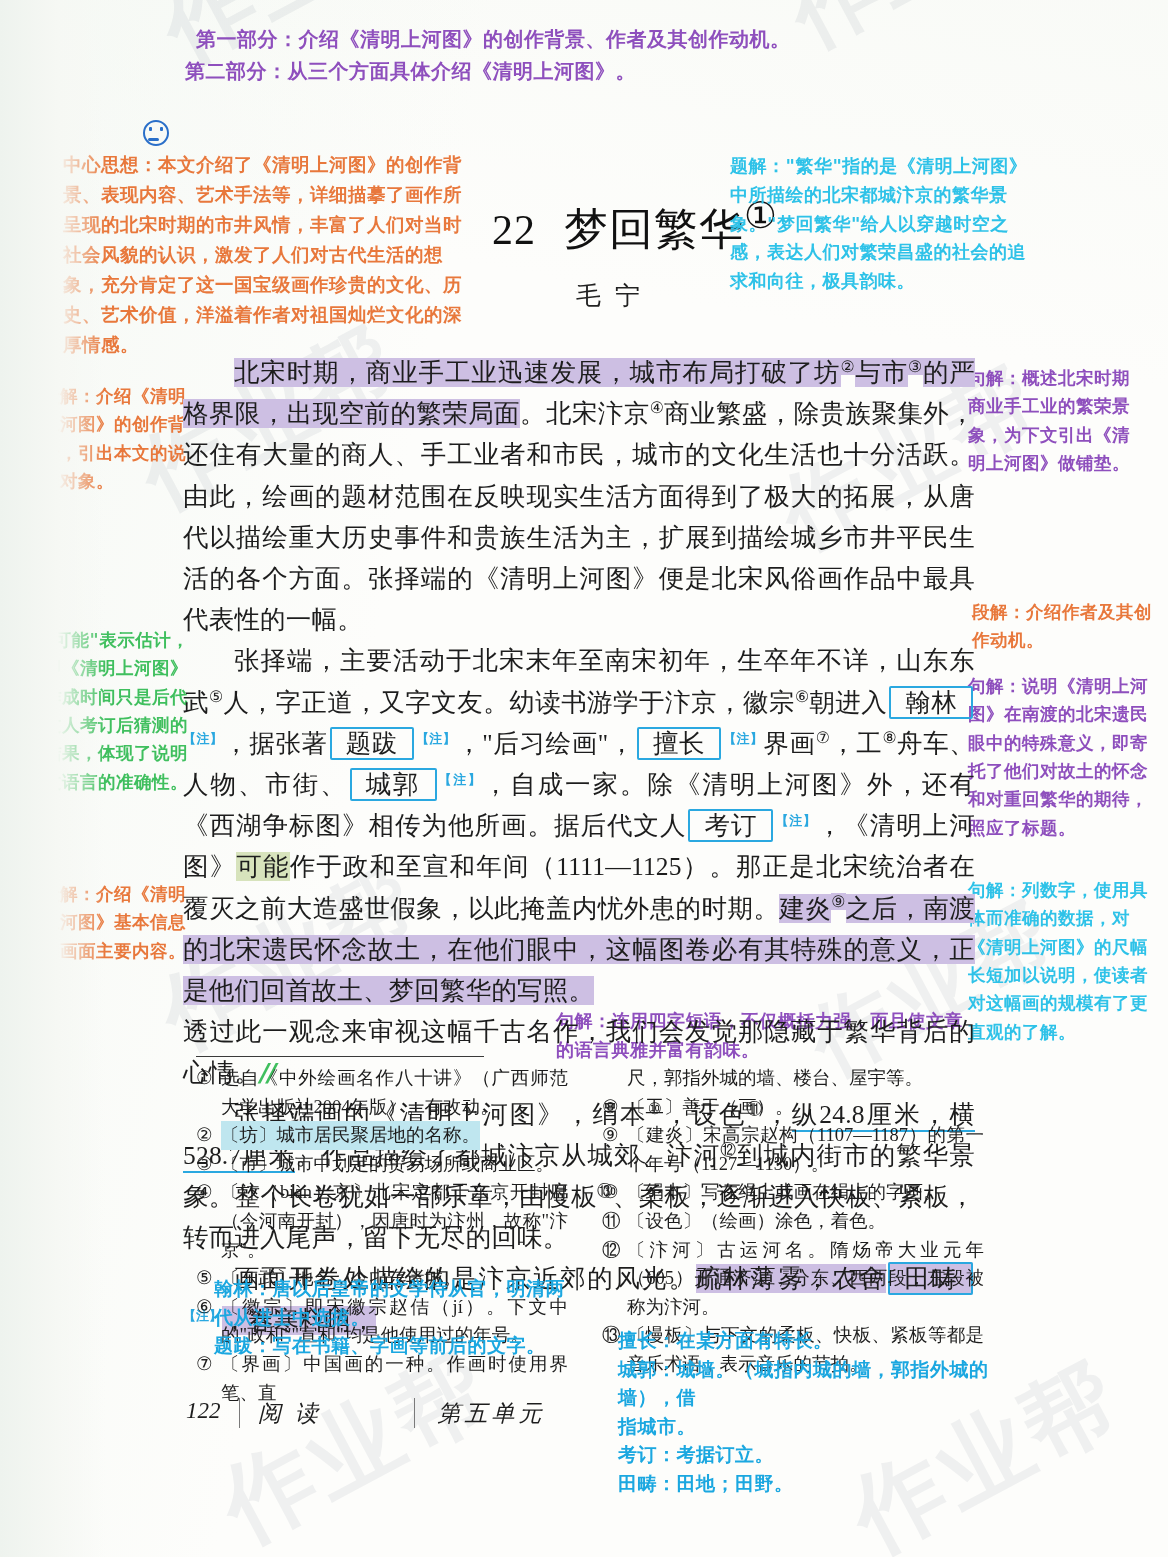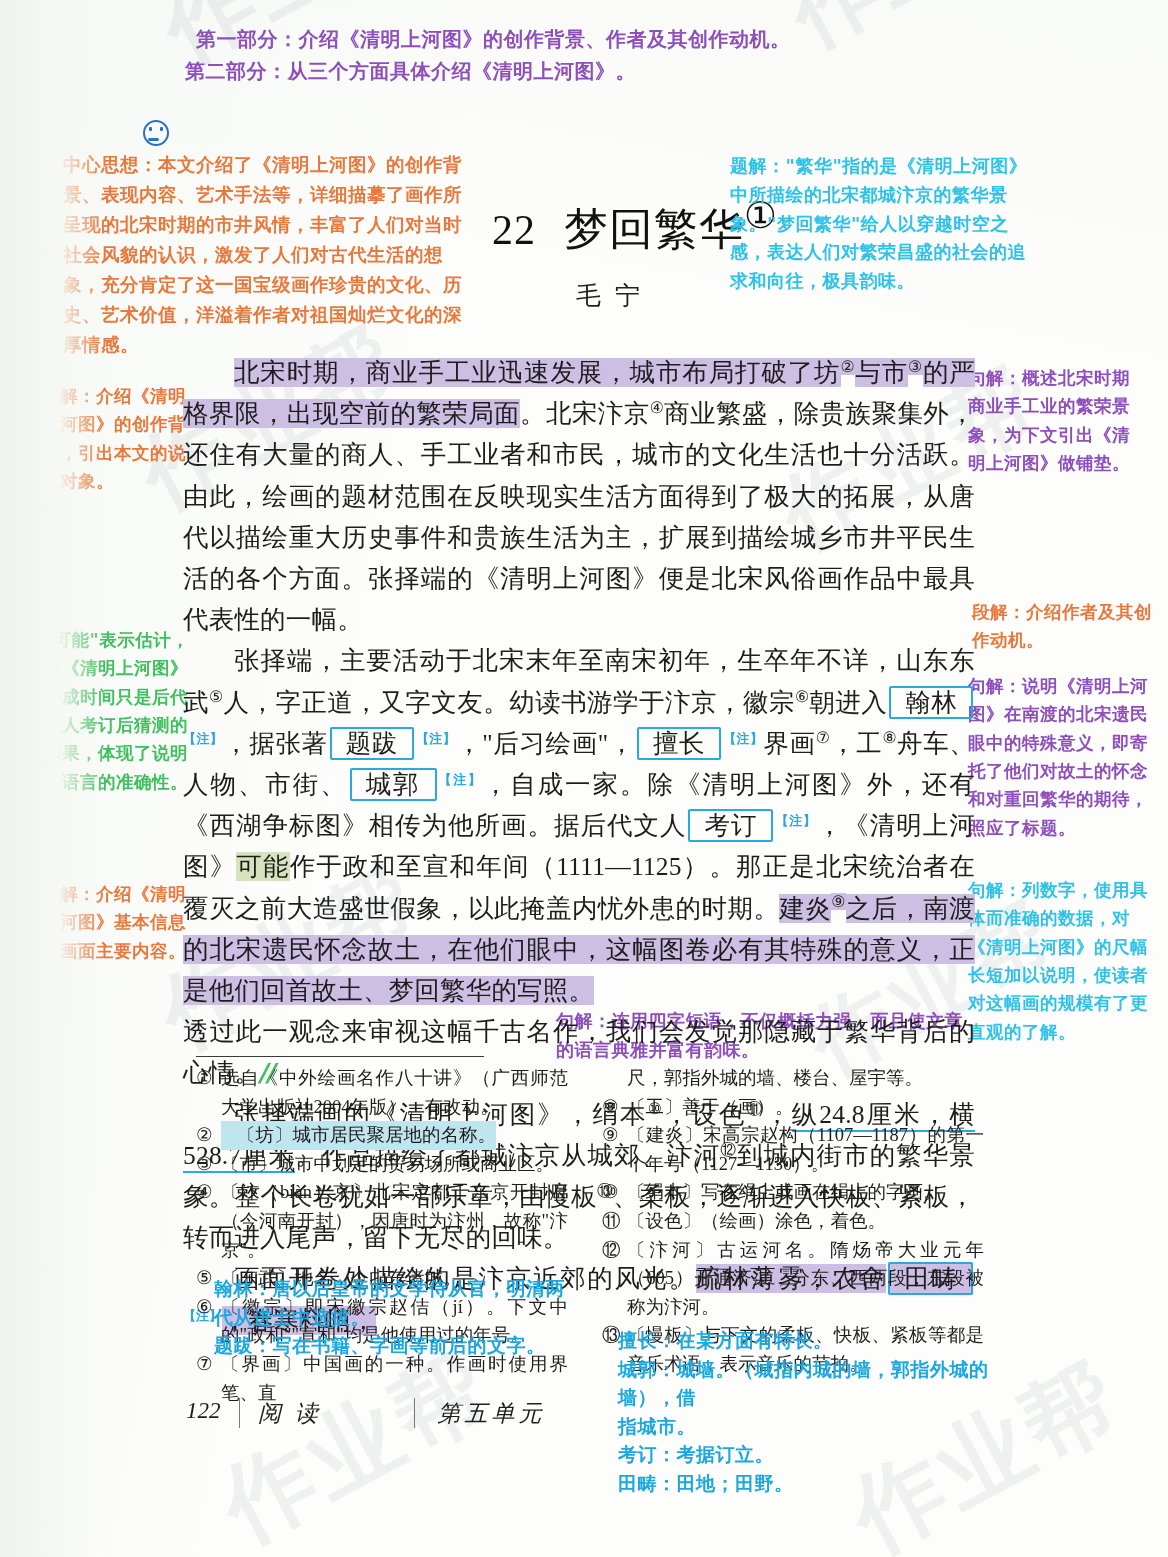--- a/index.html
+++ b/index.html
@@ -74,21 +74,21 @@
   sup.fn {
     font-size: .62em;
     vertical-align: super;
     line-height: 0;
     letter-spacing: 0;
   }
 
   
   .hl-purple { background: #cdbfe3; }
   .hl-green  { background: #d7e3bc; }
-  .hl-cyan   { background: #bfe6ef; padding-left: 16px; }
+  .hl-cyan   { background: #bfe6ef; }
 
   
   .boxed {
     border: 2px solid #2aa8e0;
     padding: 0 14px;
     border-radius: 2px;
     margin: 0 2px;
   }
   .zhu {
     color: #2aa8e0;

